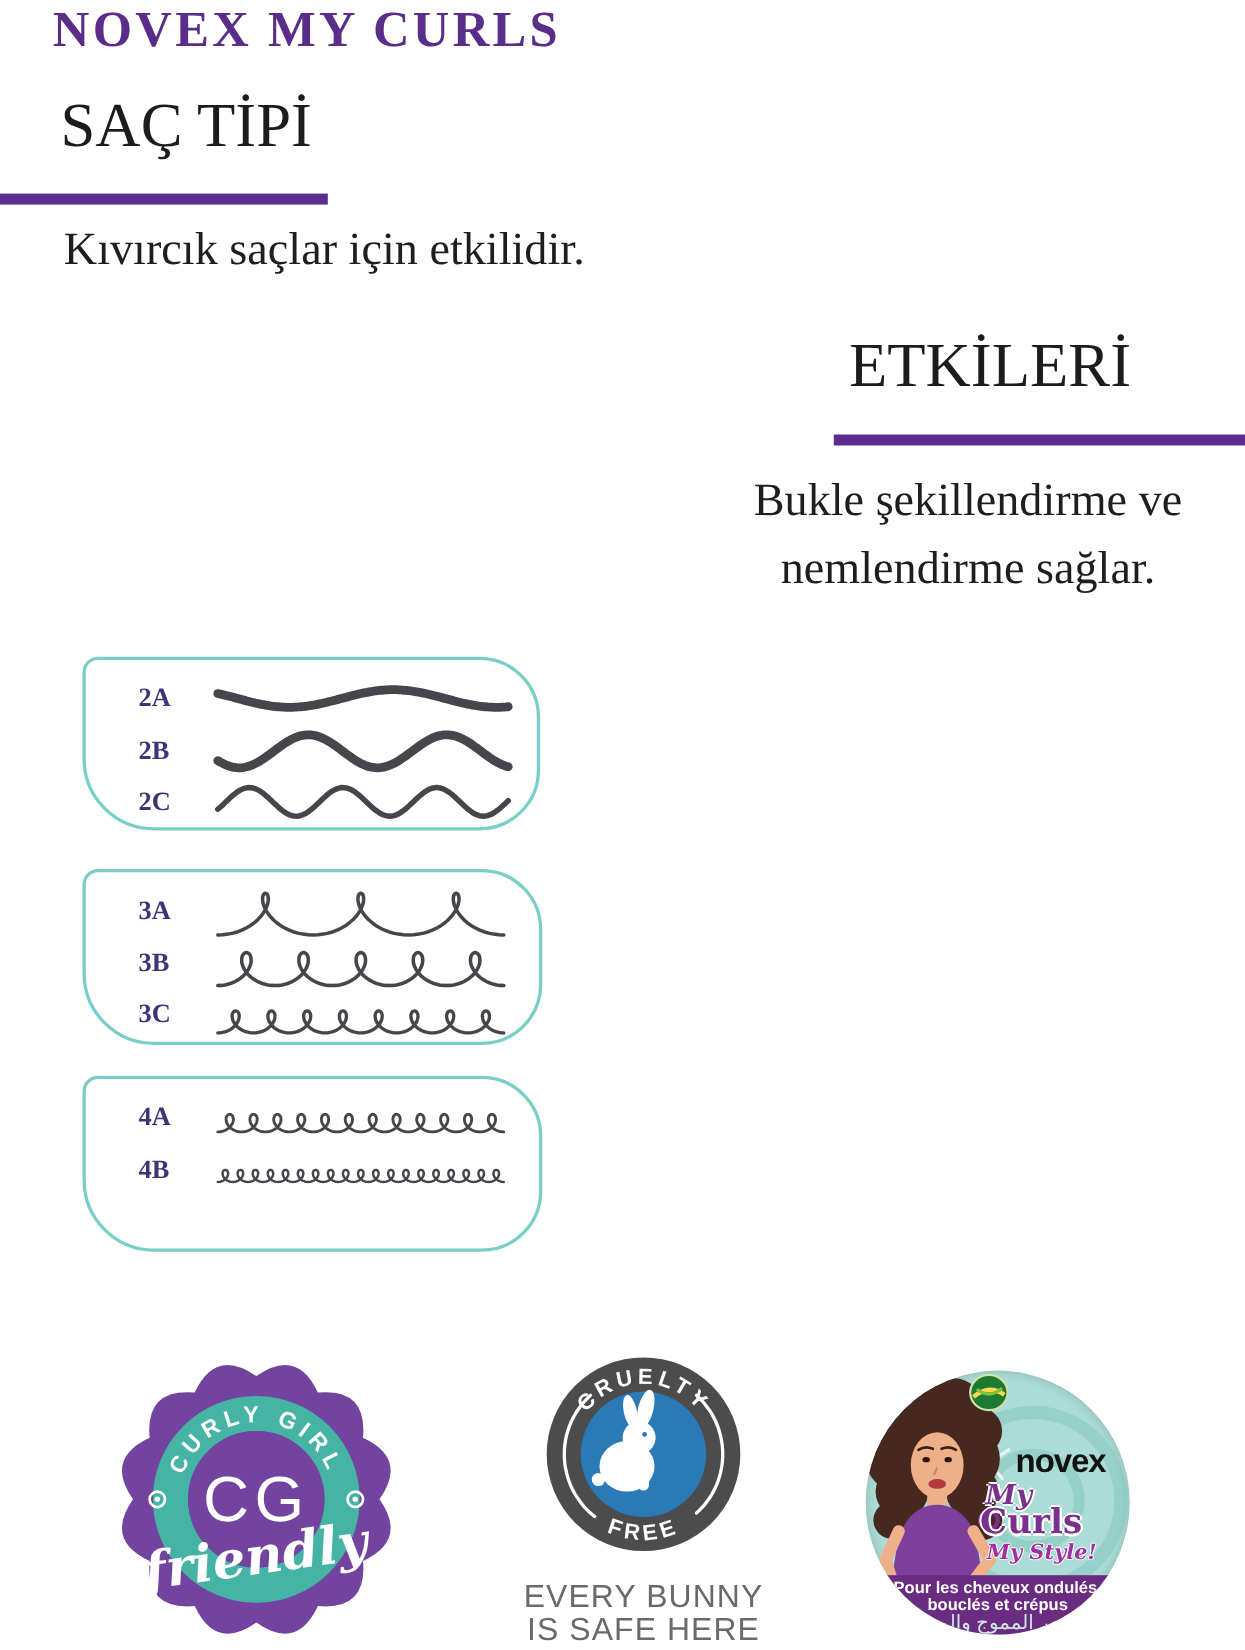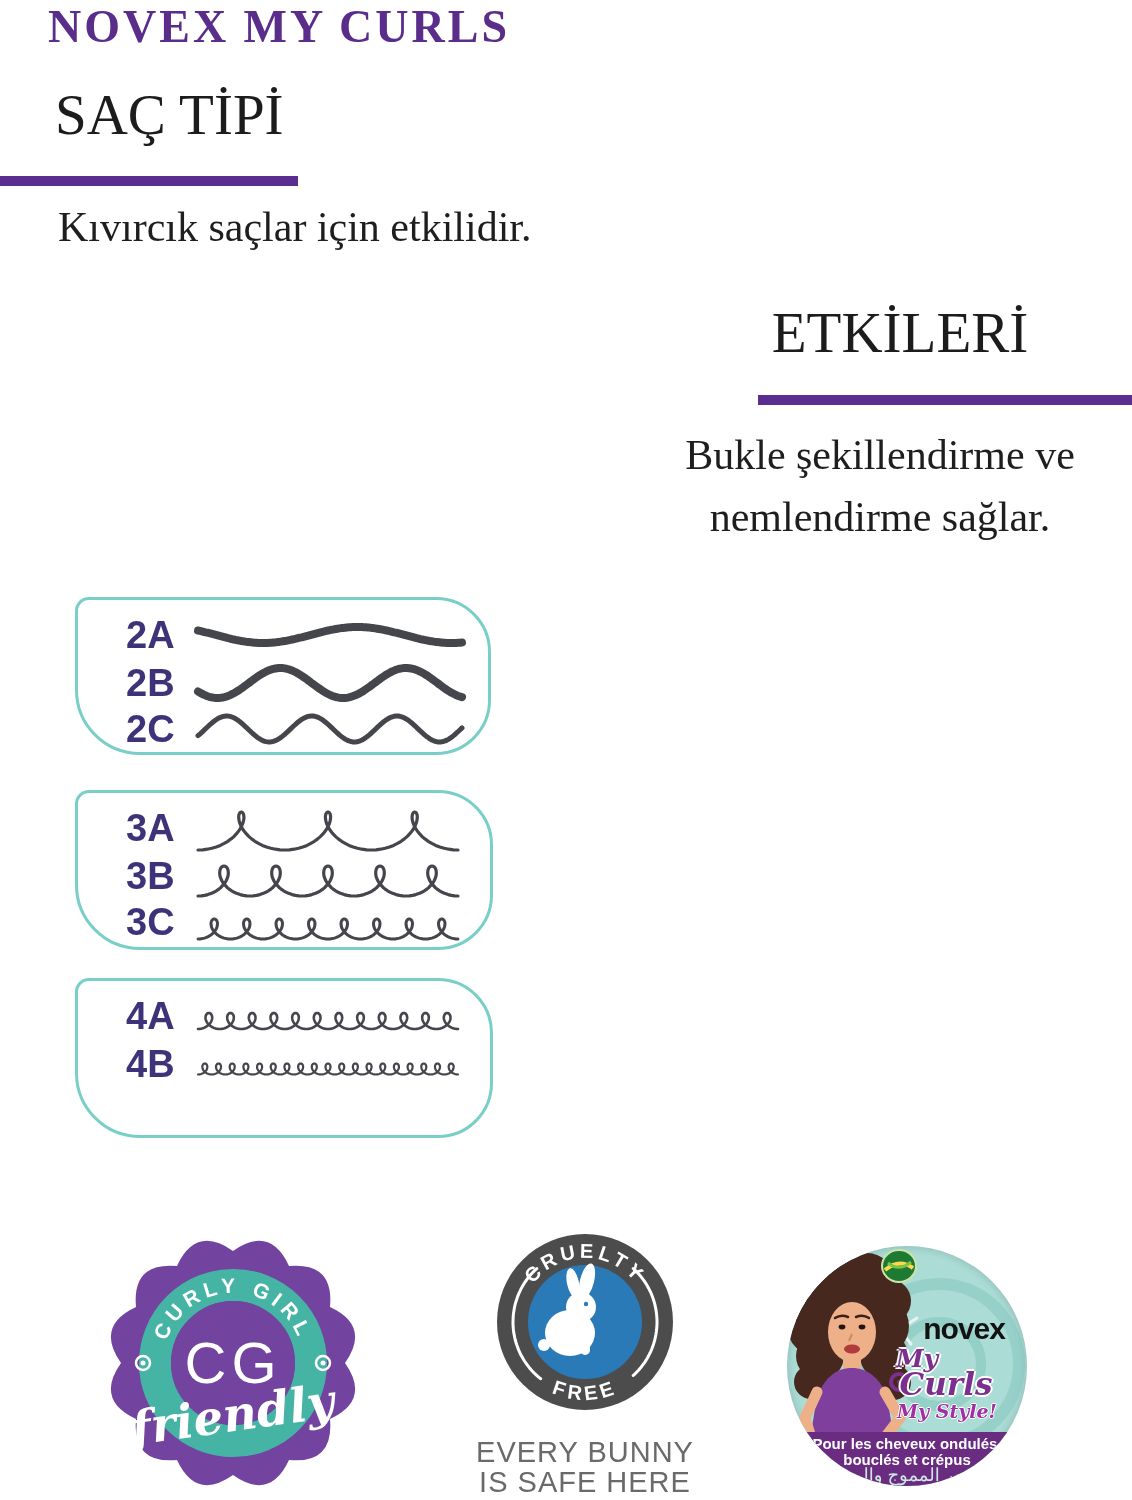--- a/index.html
+++ b/index.html
@@ -20,41 +20,41 @@
   .desc-hairtype{left:58px;top:203px;white-space:nowrap;}
   .desc-effects{left:630px;top:424px;width:500px;text-align:center;line-height:62px;}
 
   .hair-box{border:3px solid var(--box-border-teal);border-radius:14px 55px 55px 65px;
             background:#fff;}
   .box-2{left:75px;top:597px;width:410px;height:152px;}
   .box-3{left:75px;top:790px;width:412px;height:154px;}
   .box-4{left:75px;top:978px;width:412px;height:154px;}
   .hair-row{position:absolute;left:0;width:100%;height:50px;}
   .hair-label{position:absolute;left:48px;top:0;width:60px;height:50px;line-height:50px;
-              font-family:Liberation Sans, sans-serif;font-weight:bold;font-size:38px;
+              font-family:Liberation Serif, serif;font-weight:bold;font-size:24px;
               color:var(--label-indigo);}
   .hair-curve{position:absolute;left:112px;top:0;}
 
   .badge-cg{left:103px;top:1233px;width:260px;height:260px;}
   .badge-cruelty{left:494px;top:1231px;width:182px;height:182px;}
   .cruelty-caption{left:420px;top:1437px;width:330px;text-align:center;
                    font-family:"Liberation Sans",sans-serif;font-size:29px;letter-spacing:1px;
                    color:var(--caption-gray);line-height:30px;}
 
   .lid{left:787px;top:1246px;width:240px;height:240px;border-radius:50%;
        background:var(--lid-mint);overflow:hidden;box-shadow:inset 0 0 10px rgba(0,0,0,.18);}
   .lid svg{position:absolute;left:0;top:0;}
   .lid-novex{position:absolute;left:118px;top:66px;width:100px;text-align:right;
              font-family:"Liberation Sans",sans-serif;font-weight:bold;font-size:30px;
              letter-spacing:-1px;color:#121212;}
   .lid-my{position:absolute;left:100px;top:98px;width:60px;text-align:center;
           font-family:"DejaVu Serif",serif;font-style:italic;font-weight:bold;font-size:25px;
           color:var(--lid-text-purple);text-shadow:-2px 0 #fff,2px 0 #fff,0 -2px #fff,0 2px #fff;}
-  .lid-curls{position:absolute;left:104px;top:120px;width:110px;text-align:center;
-          font-family:"DejaVu Serif",serif;font-style:italic;font-weight:bold;font-size:31px;
+  .lid-curls{position:absolute;left:104px;top:120px;width:110px;text-align:left;
+          font-family:"DejaVu Serif",serif;font-weight:bold;font-size:31px;
           color:var(--lid-text-purple);text-shadow:-2px 0 #fff,2px 0 #fff,0 -2px #fff,0 2px #fff;}
   .lid-style{position:absolute;left:108px;top:154px;width:104px;text-align:center;
           font-family:"DejaVu Serif",serif;font-style:italic;font-weight:bold;font-size:19px;
           color:#a02fa5;text-shadow:-1px 0 #fff,1px 0 #fff,0 -1px #fff,0 1px #fff;}
   .lid-band{position:absolute;left:-10px;top:186px;width:260px;height:60px;
             background:var(--lid-band-purple);text-align:center;
             font-family:"Liberation Sans",sans-serif;color:#fff;}
   .band-l1{padding-top:4px;font-size:15px;font-weight:bold;line-height:16px;}
   .band-l2{font-size:15px;font-weight:bold;line-height:16px;}
   .band-l3{font-size:18px;line-height:15px;color:#cfe8e4;}

